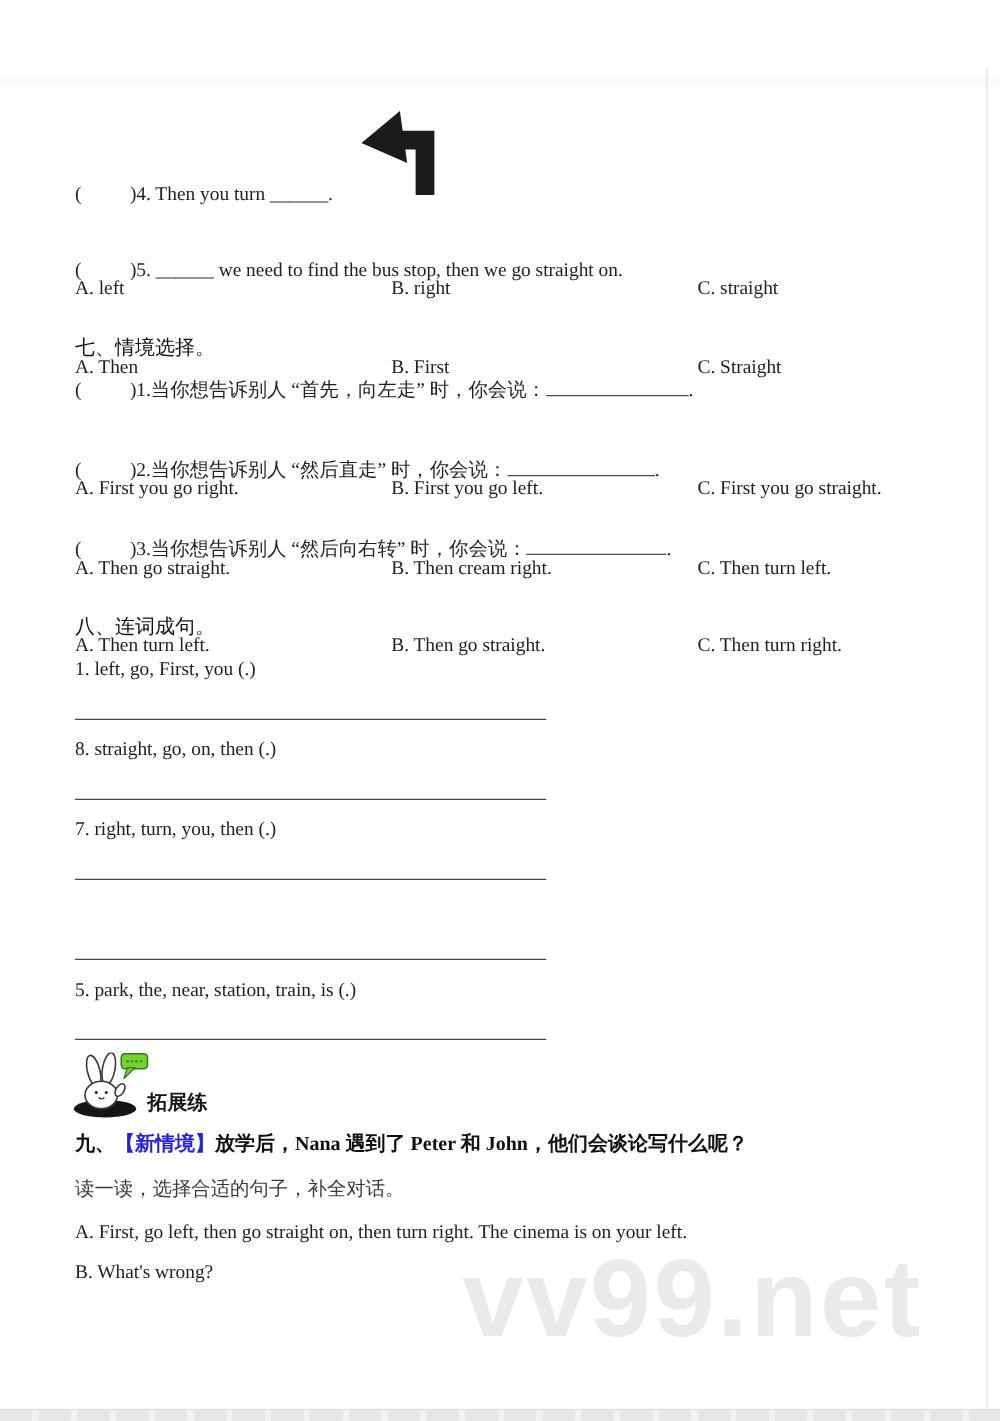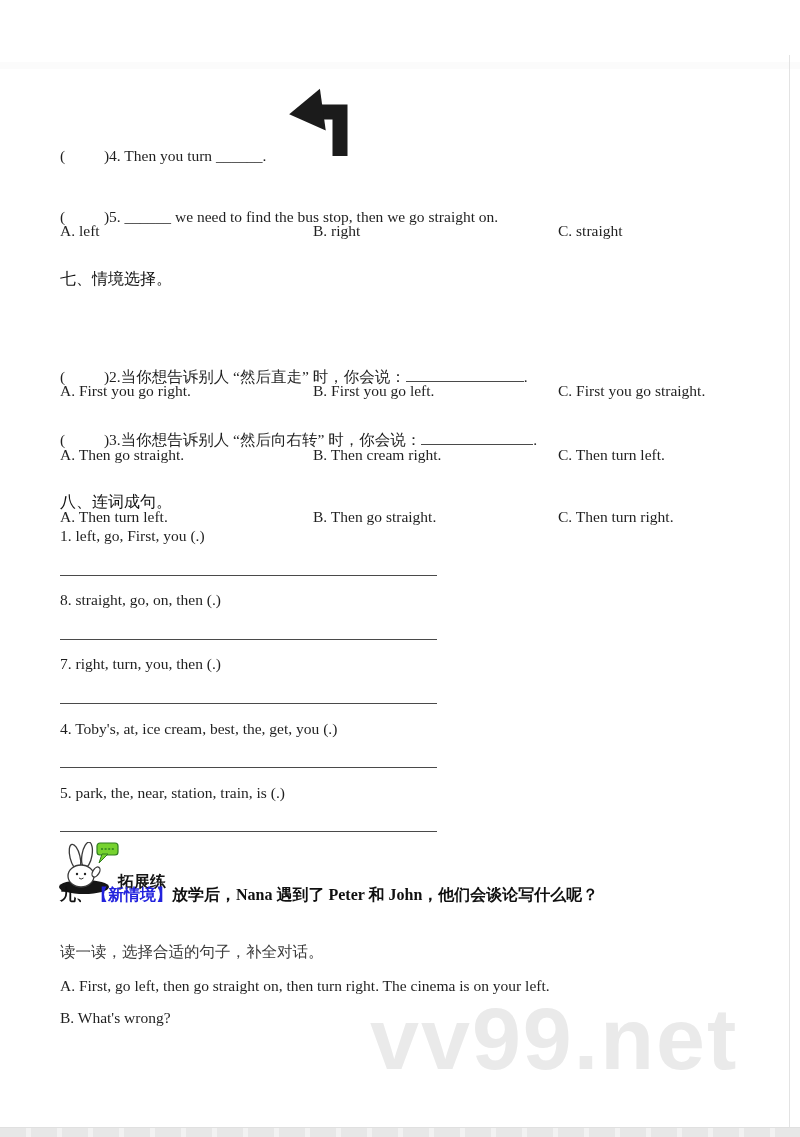--- a/index.html
+++ b/index.html
@@ -22,21 +22,21 @@
     background:repeating-linear-gradient(90deg,#e7e7e7 0 26px,#f2f2f2 26px 31px);
   }
   .watermark{
     position:absolute;left:370px;top:988px;z-index:1;
     font-family:"Liberation Sans","DejaVu Sans",sans-serif;
     font-weight:bold;font-size:88px;letter-spacing:2px;color:#eaeaea;
   }
   .arrow-wrap{position:absolute;left:283px;top:84px;width:68px;height:72px;z-index:2;}
   .mascot-wrap{position:absolute;left:57px;top:842px;width:64px;height:54px;z-index:2;}
   .expand-label{position:absolute;left:118px;top:872px;font-weight:bold;font-size:16px;color:#141414;z-index:2;}
-  .sec9-title{position:absolute;left:60px;top:885px;font-weight:bold;font-size:16px;white-space:pre;z-index:2;color:#101010;}
+  .sec9-title{position:absolute;left:60px;top:905px;font-weight:bold;font-size:16px;white-space:pre;z-index:2;color:#101010;}
   .tag-blue{color:#2222dd;font-weight:bold;}
   .subtitle{color:#3a3a3a;}
 </style>
 </head>
 <body>
 
 <div id="page">
 
   <div class="band-top"></div>
   <div class="edge-line"></div>
@@ -49,23 +49,29 @@
     </svg>
   </div>
 
   <div class="row" style="top:146px">(&nbsp;&nbsp;&nbsp;&nbsp;&nbsp;&nbsp;&nbsp;&nbsp;&nbsp;&nbsp;)4. Then you turn ______.</div>
   <div class="opts" style="top:176px">
     <span class="oA">A. left</span>
     <span class="oB">B. right</span>
     <span class="oC">C. straight</span>
   </div>
   <div class="row" style="top:207px">(&nbsp;&nbsp;&nbsp;&nbsp;&nbsp;&nbsp;&nbsp;&nbsp;&nbsp;&nbsp;)5. ______ we need to find the bus stop, then we go straight on.</div>
+  <div class="opts" style="top:239px">
+    <span class="oA">A. Then</span>
+    <span class="oB">B. First</span>
+    <span class="oC">C. Straight</span>
+  </div>
 
   <div class="row sec-title" style="top:269px">七、情境选择。</div>
 
+  <div class="row" style="top:303px"><span>(&nbsp;&nbsp;&nbsp;&nbsp;&nbsp;&nbsp;&nbsp;&nbsp;&nbsp;&nbsp;)1.当你想告诉别人 “首先，向左走” 时，你会说：</span><span class="blank" style="width:114px"></span><span>.</span></div>
   <div class="opts" style="top:336px">
     <span class="oA">A. First you go right.</span>
     <span class="oB">B. First you go left.</span>
     <span class="oC">C. First you go straight.</span>
   </div>
 
   <div class="row" style="top:367px"><span>(&nbsp;&nbsp;&nbsp;&nbsp;&nbsp;&nbsp;&nbsp;&nbsp;&nbsp;&nbsp;)2.当你想告诉别人 “然后直走” 时，你会说：</span><span class="blank" style="width:118px"></span><span>.</span></div>
   <div class="opts" style="top:400px">
     <span class="oA">A. Then go straight.</span>
     <span class="oB">B. Then cream right.</span>
@@ -80,21 +86,20 @@
   </div>
 
   <div class="row sec-title" style="top:492px">八、连词成句。</div>
 
   <div class="row" style="top:526px">1. left, go, First, you (.)</div>
   <div class="ansline" style="top:575px"></div>
   <div class="row" style="top:590px">8. straight, go, on, then (.)</div>
   <div class="ansline" style="top:639px"></div>
   <div class="row" style="top:654px">7. right, turn, you, then (.)</div>
   <div class="ansline" style="top:703px"></div>
-  <div class="row" style="top:719px">4. Toby's, at, ice cream, best, the, get, you (.)</div>
   <div class="ansline" style="top:767px"></div>
   <div class="row" style="top:783px">5. park, the, near, station, train, is (.)</div>
   <div class="ansline" style="top:831px"></div>
 
   <div class="mascot-wrap">
     <svg width="64" height="54" viewBox="0 0 64 54">
       <ellipse cx="27" cy="45" rx="25" ry="7" fill="#151515"></ellipse>
       <g stroke="#3a3a3a" stroke-width="1.3" fill="#ffffff">
         <ellipse cx="18" cy="15" rx="5" ry="13" transform="rotate(-14 18 15)"></ellipse>
         <ellipse cx="30" cy="13" rx="5" ry="13" transform="rotate(10 30 13)"></ellipse>

